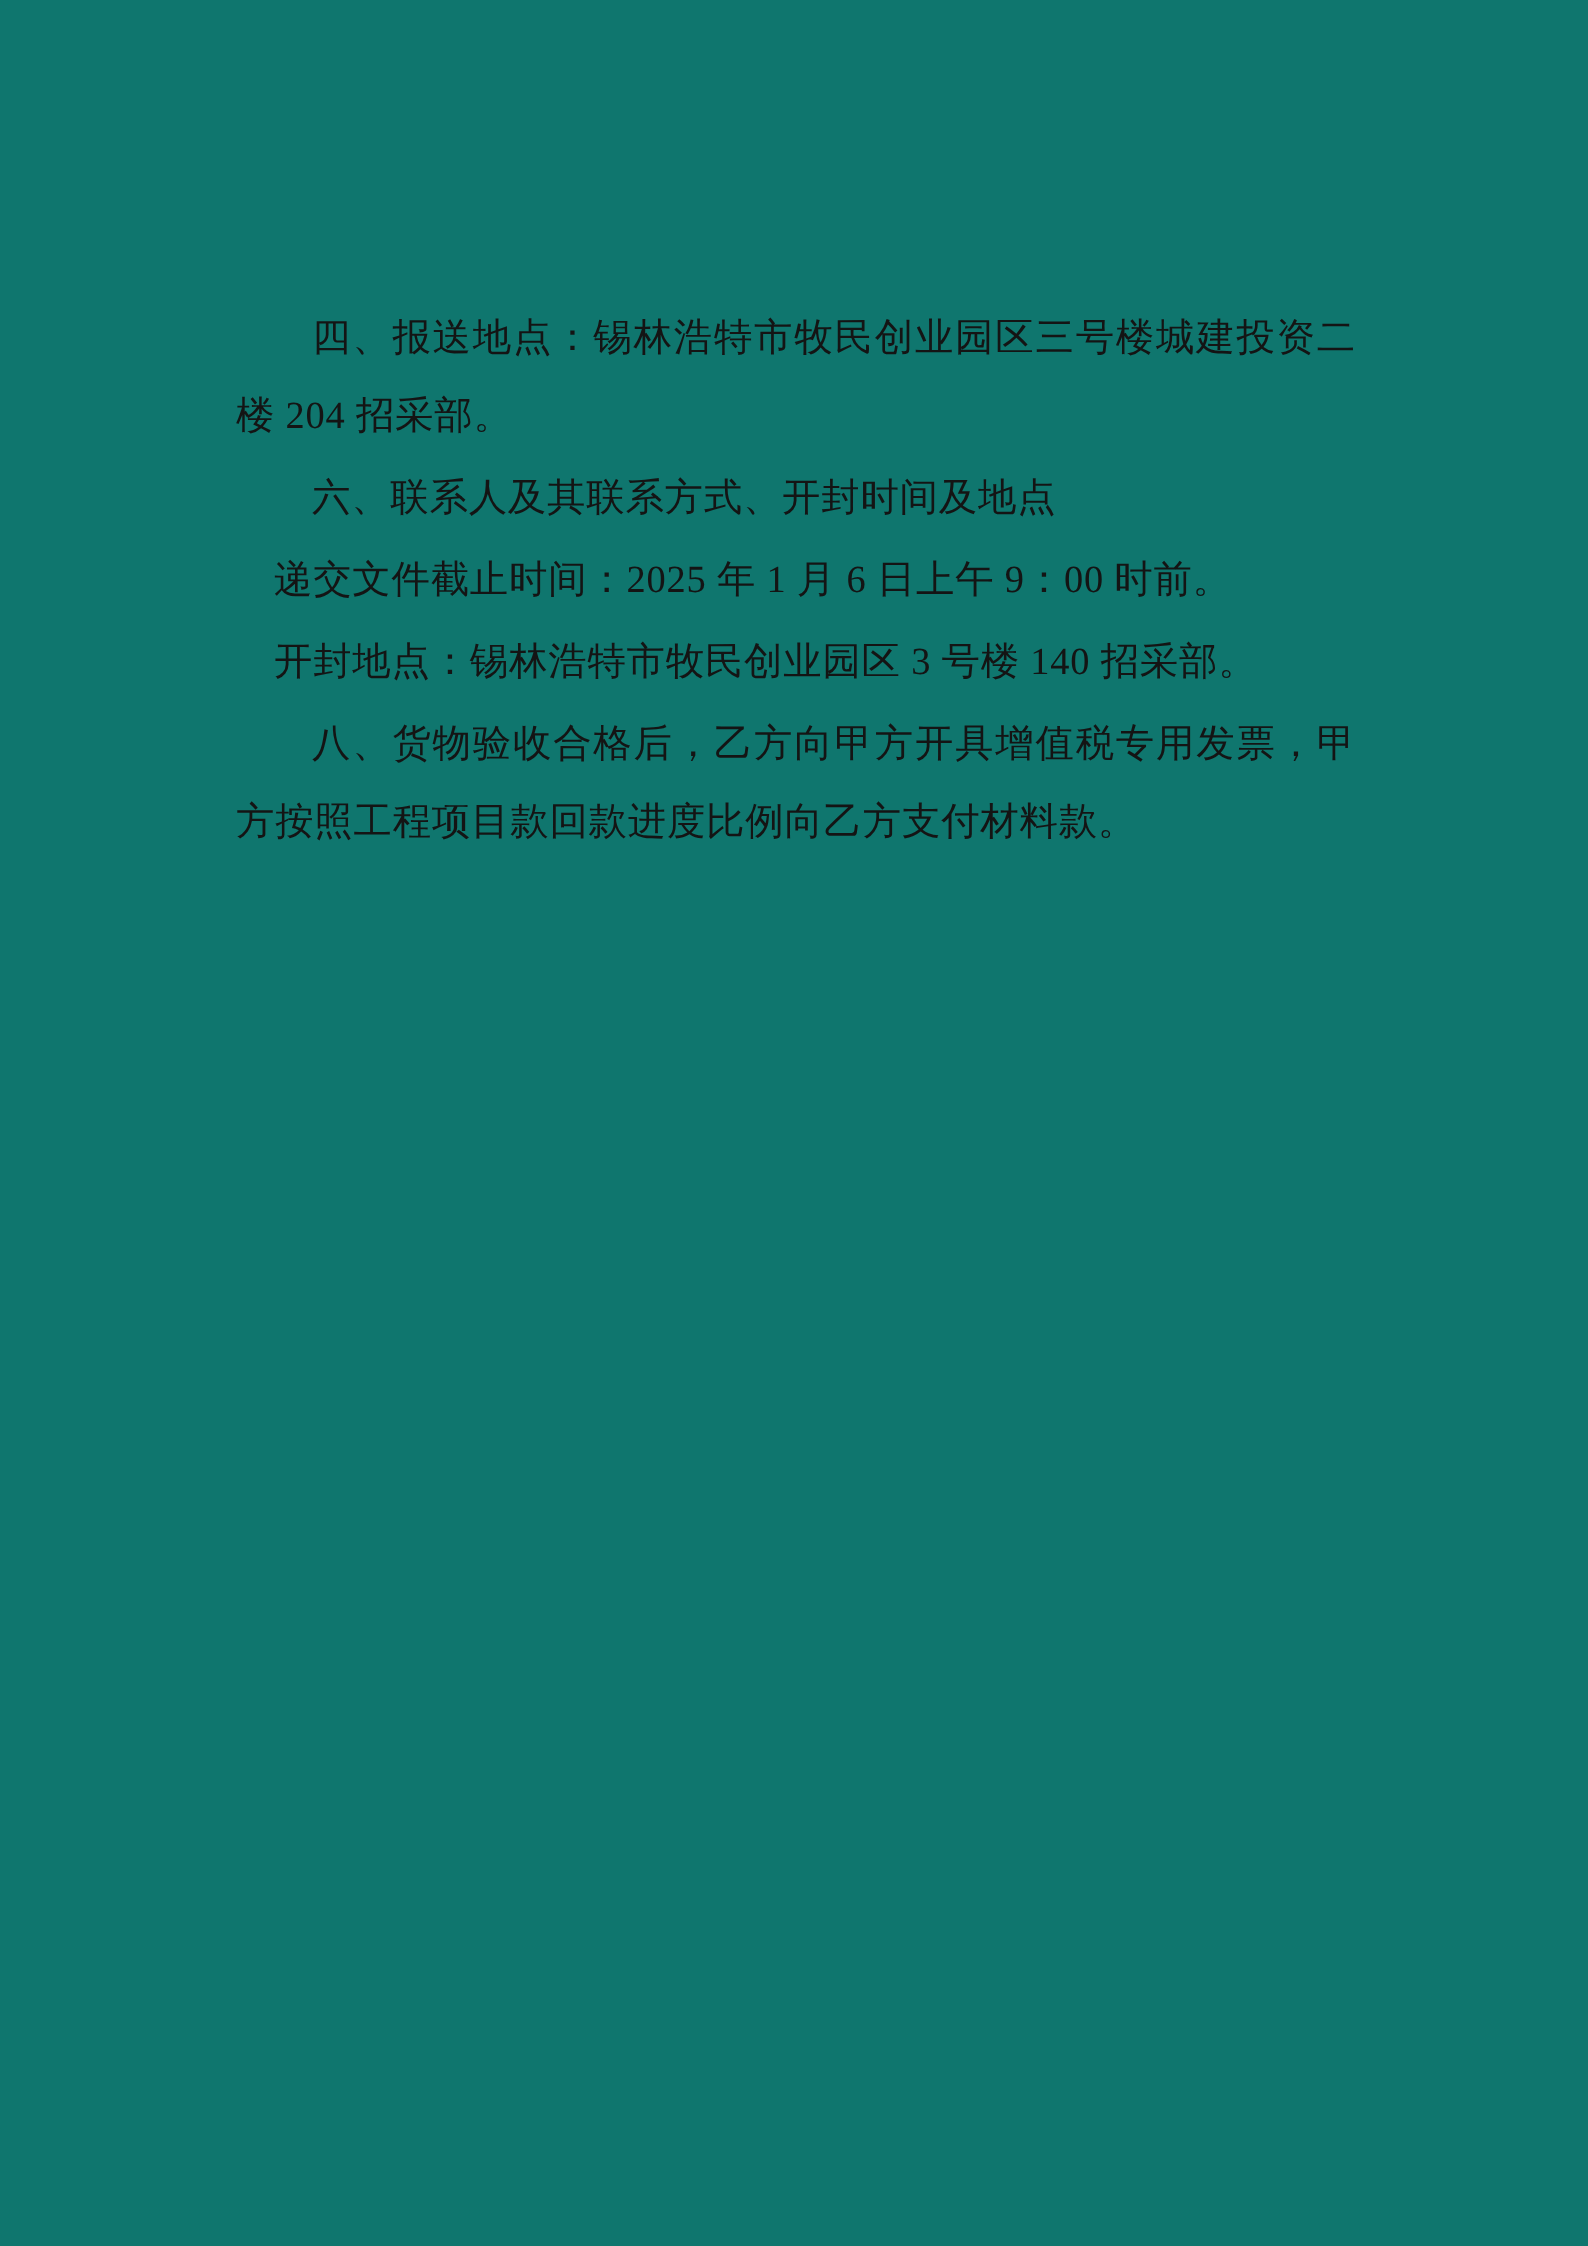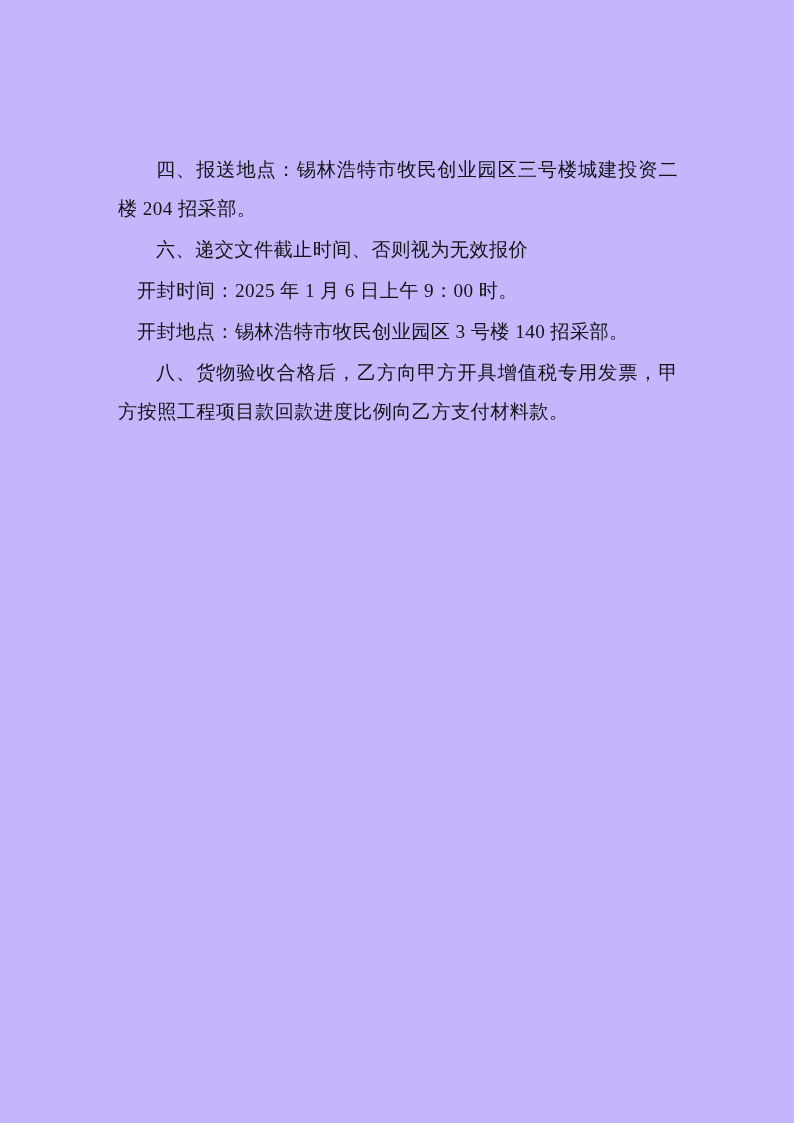--- a/index.html
+++ b/index.html
@@ -14,21 +14,21 @@
     color: #111111;
     position: relative;
     overflow: hidden;
   }
   .page {
     position: absolute;
     top: 0;
     left: 0;
     width: 794px;
     height: 1123px;
-    background: #c4b5fd;
+    background: #0f766e;
   }
   .content {
     position: absolute;
     left: 118px;
     top: 150px;
     width: 560px;
   }
   p.para {
     margin: 0 0 2px 0;
     font-size: 19.2px;
@@ -48,25 +48,25 @@
 </style>
 </head>
 <body>
 
 <div class="page">
   <div class="content">
 
     <p class="para indent">四、报送地点：锡林浩特市牧民创业园区三号楼城建投资二楼 204 招采部。</p>
 
 
-    <p class="para indent">六、递交文件截止时间、否则视为无效报价</p>
+    <p class="para indent">六、联系人及其联系方式、开封时间及地点</p>
+
+    <p class="para noindent">递交文件截止时间：2025 年 1 月 6 日上午 9：00 时前。</p>
 
 
-
-    <p class="para noindent">开封时间：2025 年 1 月 6 日上午 9：00 时。</p>
 
     <p class="para noindent">开封地点：锡林浩特市牧民创业园区 3 号楼 140 招采部。</p>
 
 
 
     <p class="para indent">八、货物验收合格后，乙方向甲方开具增值税专用发票，甲方按照工程项目款回款进度比例向乙方支付材料款。</p>
 
   </div>
 </div>
 

